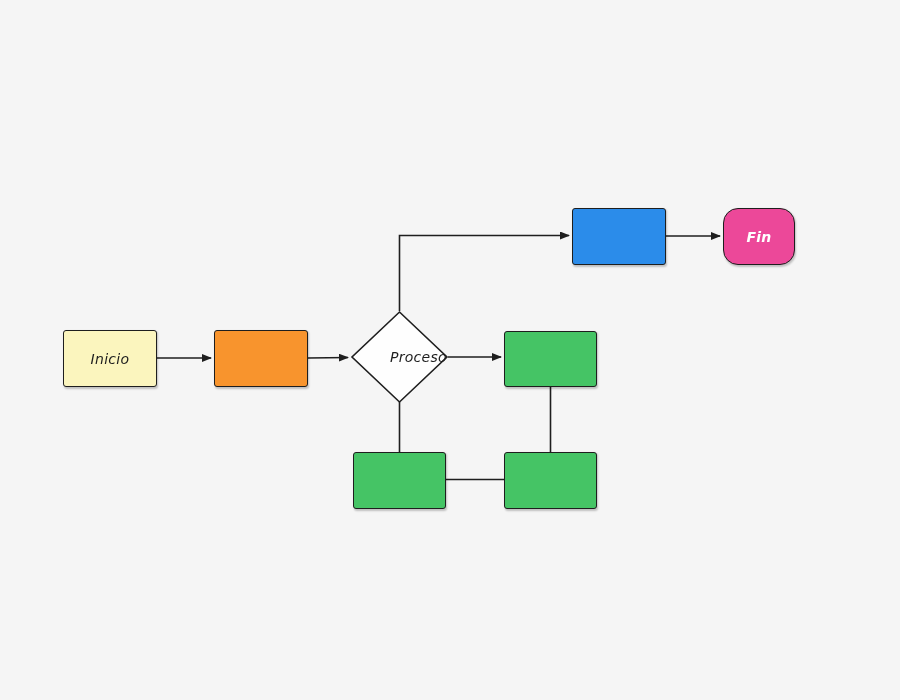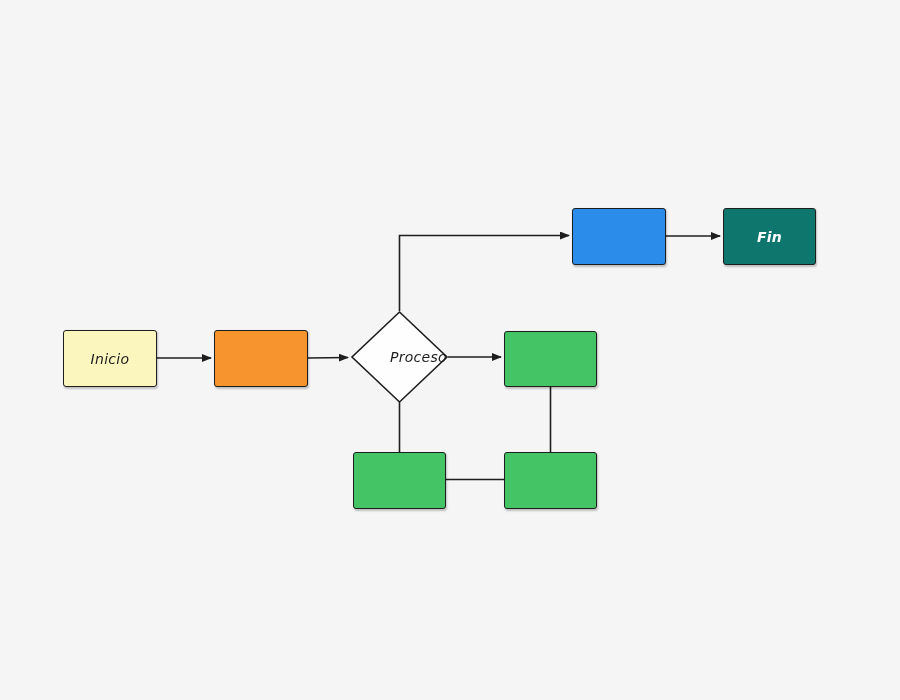--- a/index.html
+++ b/index.html
@@ -41,21 +41,21 @@
   }
   .node-label.light { color: #ffffff; font-weight: 600; }
 
   
   #node-inicio            { left: 63px;  top: 330px; width: 94px; height: 57px; background: #fbf5be; }
   #node-step-orange       { left: 214px; top: 330px; width: 94px; height: 57px; background: #f8942d; }
   #node-green-right       { left: 504px; top: 331px; width: 93px; height: 56px; background: #45c465; }
   #node-green-bottom-left { left: 353px; top: 452px; width: 93px; height: 57px; background: #45c465; }
   #node-green-bottom-right{ left: 504px; top: 452px; width: 93px; height: 57px; background: #45c465; }
   #node-blue-step         { left: 572px; top: 208px; width: 94px; height: 57px; background: #2b8cea; }
-  #node-fin               { left: 723px; top: 208px; width: 93px; height: 57px; background: #0f766e; }
+  #node-fin               { left: 723px; top: 208px; width: 72px; height: 57px; background: #ec4899; border-radius: 15px; }
 
   #label-proceso {
     position: absolute;
     left: 352px; top: 312px;
     width: 95px; height: 90px;
     display: flex;
     align-items: center;
     justify-content: flex-end;
     pointer-events: none;
   }

